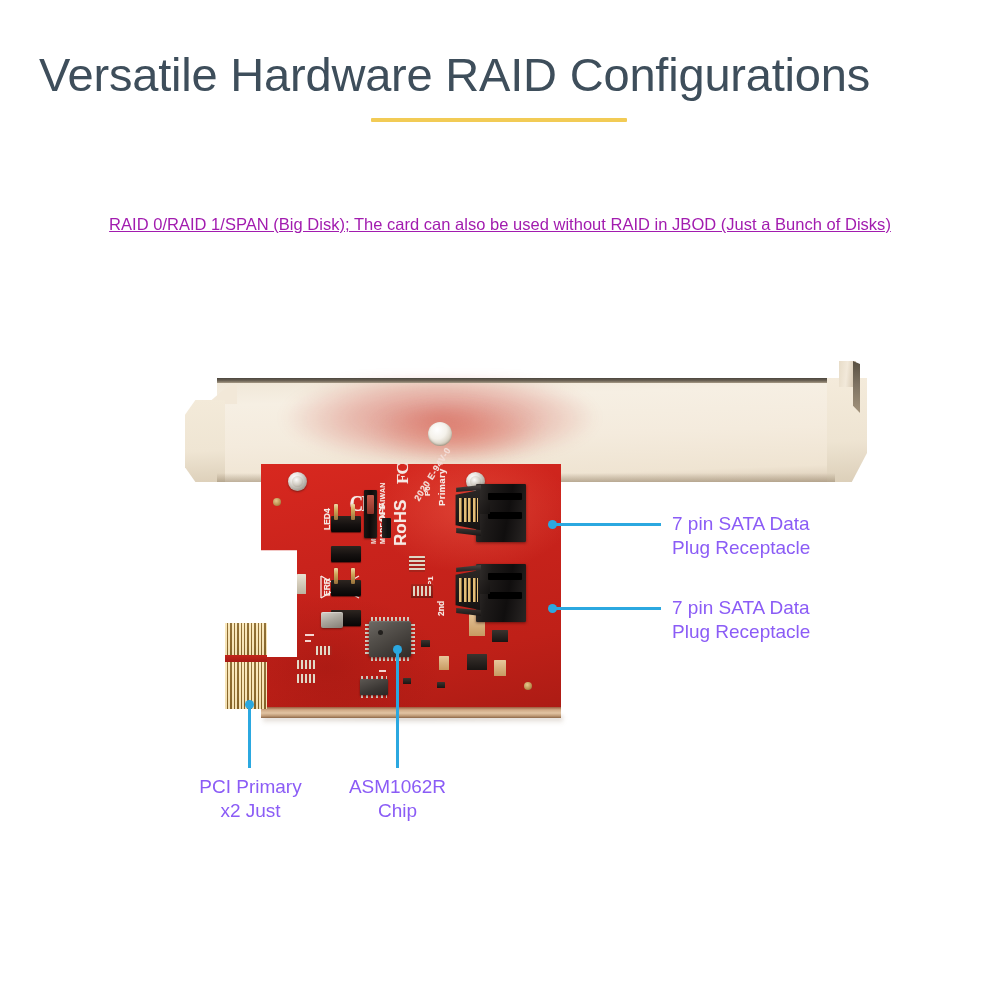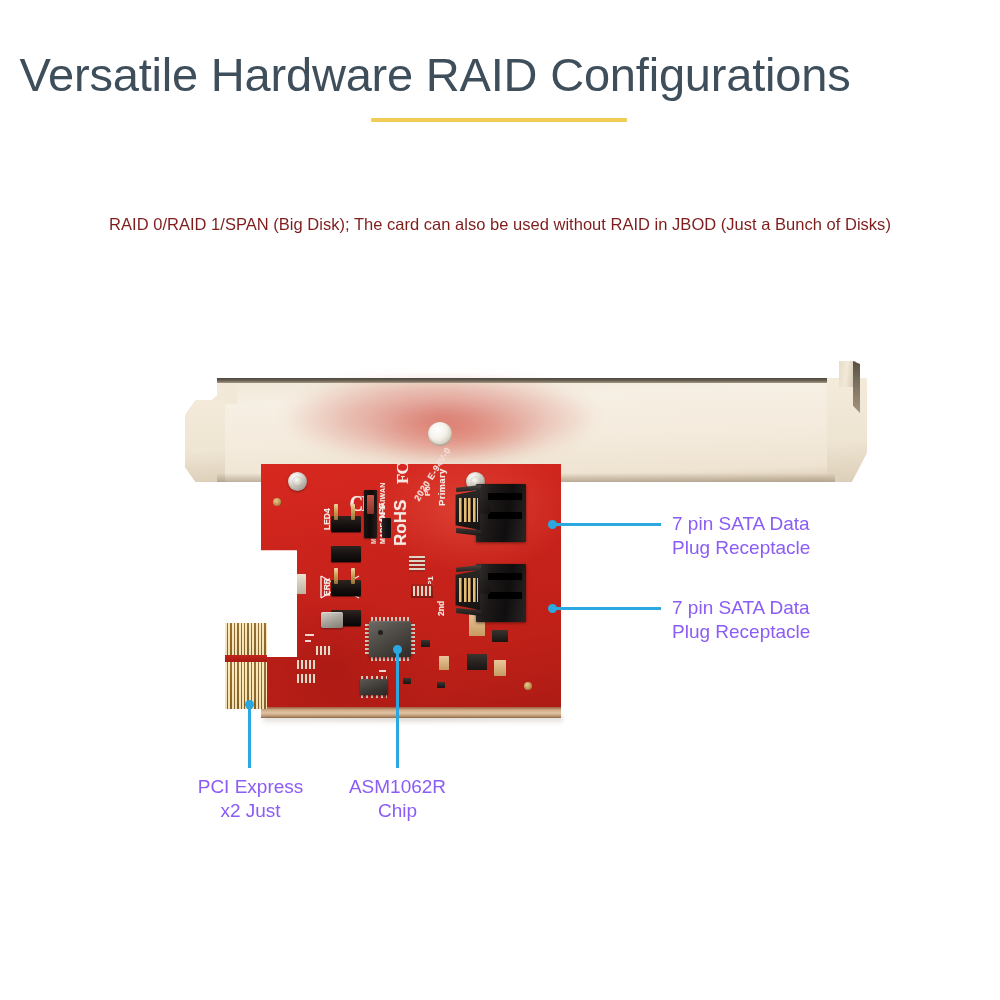--- a/index.html
+++ b/index.html
@@ -18,21 +18,21 @@
     height: 1000px;
     background: #ffffff;
     overflow: hidden;
   }
 
   
   #title {
     position: absolute;
     left: 0; top: 49px;
     width: 870px;
-    text-align: center;
+    text-align: right;
     font-size: 47px;
     font-weight: 400;
     letter-spacing: -0.2px;
     color: #3E4E5B;
     line-height: 1.12;
     white-space: nowrap;
   }
   #title-underline {
     position: absolute;
     left: 371px; top: 118px;
@@ -50,22 +50,23 @@
     color: #5A5B5E;
     letter-spacing: 0.05px;
   }
   .body-line {
     position: absolute;
     left: 0;
     width: 1000px;
     text-align: center;
     font-size: 16.5px;
     font-weight: 400;
-    color: #7f1d1d;
+    color: #a21caf;
     letter-spacing: 0.02px;
+    text-decoration: underline;
   }
   #body-line-1 { top: 215px; }
   #body-line-2 { top: 249px; }
 
   #footnote {
     position: absolute;
     left: 0; top: 937px;
     width: 1000px;
     text-align: center;
     font-size: 13.5px;
@@ -775,21 +776,21 @@
   <div class="callout-dot" id="co2-dot"></div>
   <div class="callout-line" id="co2-line"></div>
   <div class="callout-text" id="co2-text">
     <div>7 pin SATA Data</div>
     <div>Plug Receptacle</div>
   </div>
 
   <div class="callout-dot" id="co3-dot"></div>
   <div class="callout-line" id="co3-line"></div>
   <div class="callout-text center" id="co3-text">
-    <div>PCI Express</div>
+    <div>PCI Primary</div>
     <div>x2 Just</div>
   </div>
 
   <div class="callout-dot" id="co4-dot"></div>
   <div class="callout-line" id="co4-line"></div>
   <div class="callout-text center" id="co4-text">
     <div>ASM1062R</div>
     <div>Chip</div>
   </div>
 

